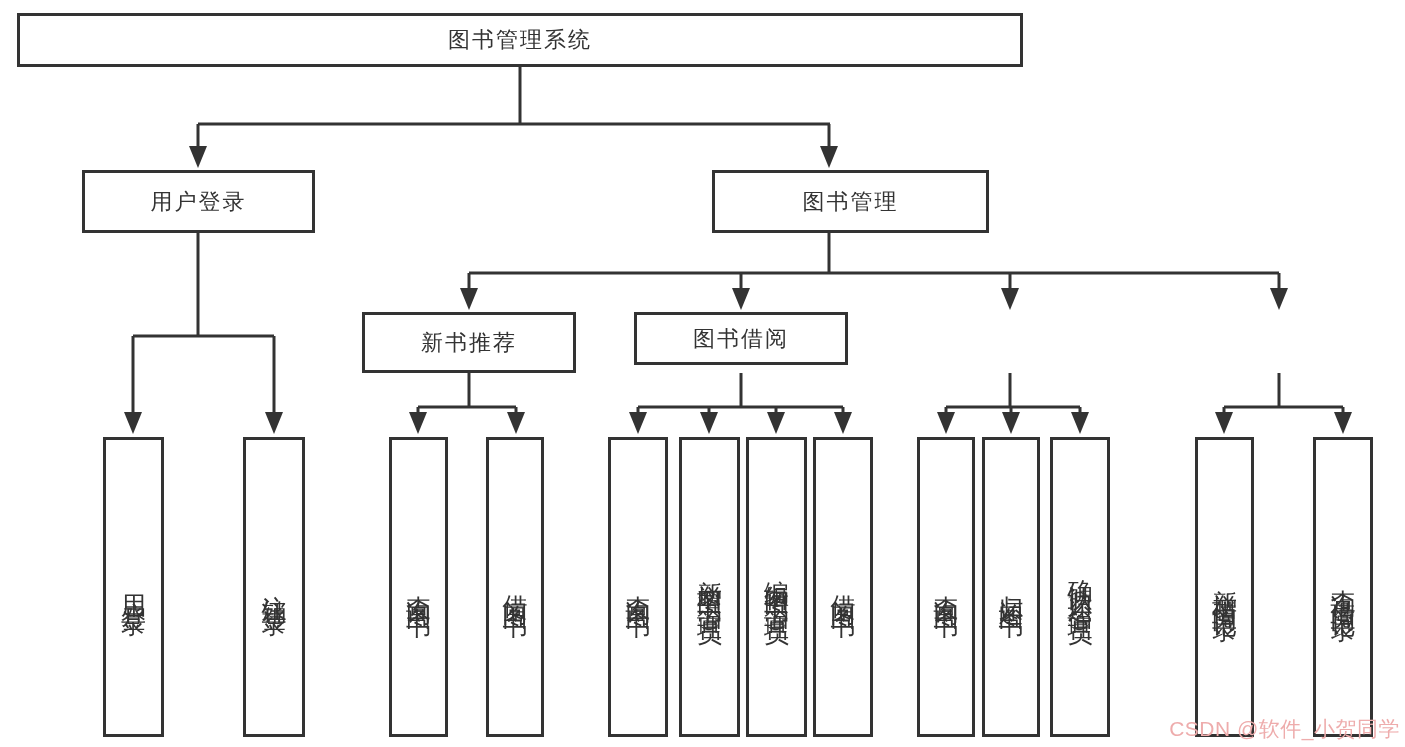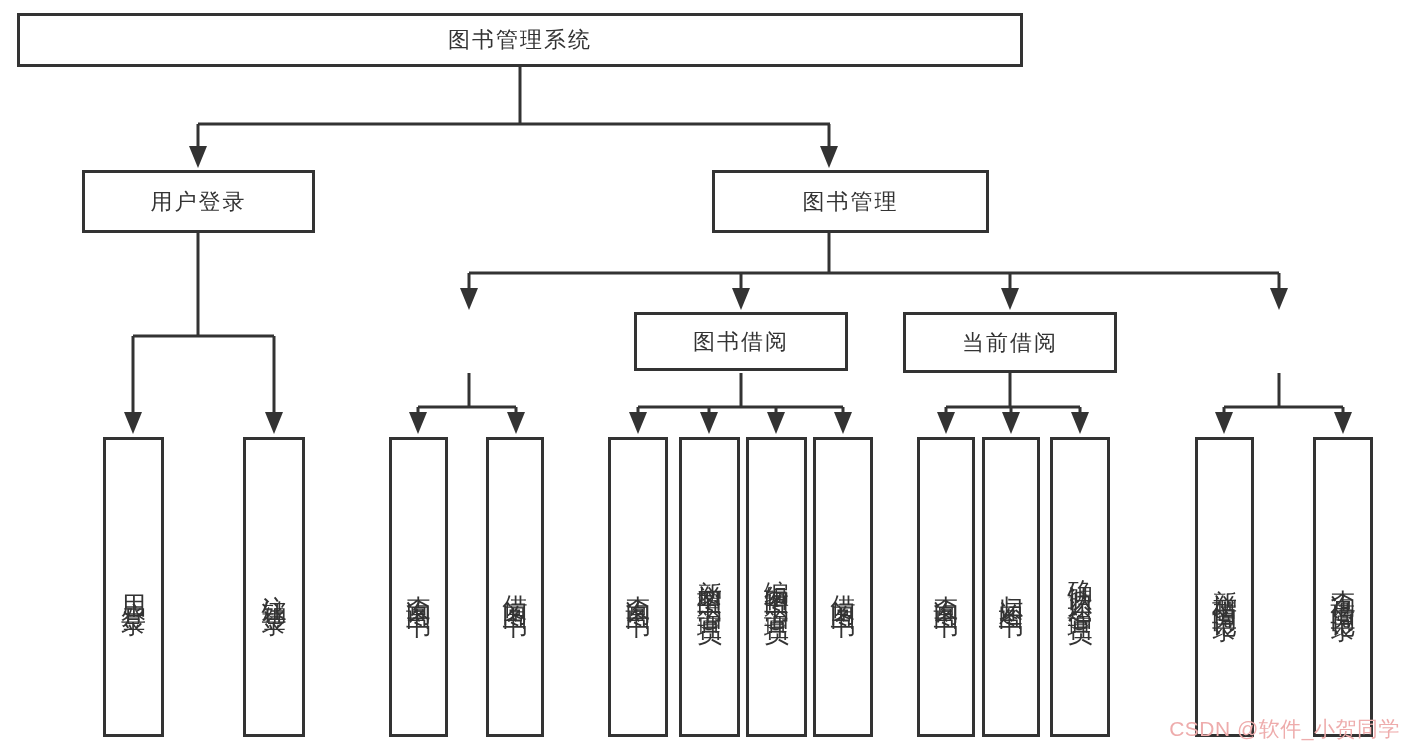--- a/index.html
+++ b/index.html
@@ -113,22 +113,22 @@
       <polygon points="1215,412 1233,412 1224,434" fill="#333333"></polygon>
       <line x1="1343" y1="407" x2="1343" y2="420" stroke="#333333" stroke-width="3"></line>
       <polygon points="1334,412 1352,412 1343,434" fill="#333333"></polygon>
     </svg>
 
   <div class="box h" style="left:17px;top:13px;width:1006px;height:54px">图书管理系统</div>
 
   <div class="box h" style="left:82px;top:170px;width:233px;height:63px">用户登录</div>
   <div class="box h" style="left:712px;top:170px;width:277px;height:63px">图书管理</div>
 
-  <div class="box h" style="left:634px;top:312px;width:214px;height:59px">图书借阅</div>
-  <div class="box h" style="left:903px;top:312px;width:214px;height:61px">当前借阅</div>
+  <div class="box h" style="left:362px;top:312px;width:214px;height:61px">新书推荐</div>
+  <div class="box h" style="left:634px;top:312px;width:214px;height:53px">图书借阅</div>
 
   <div class="box v" style="left:103px;top:437px;width:61px;height:300px">用户登录</div>
   <div class="box v" style="left:243px;top:437px;width:62px;height:300px">注销登录</div>
 
   <div class="box v" style="left:389px;top:437px;width:59px;height:300px">查询图书</div>
   <div class="box v" style="left:486px;top:437px;width:58px;height:300px">借阅图书</div>
 
   <div class="box v" style="left:608px;top:437px;width:60px;height:300px">查询图书</div>
   <div class="box v" style="left:679px;top:437px;width:61px;height:300px">新增图书（管理员）</div>
   <div class="box v" style="left:746px;top:437px;width:61px;height:300px">编辑图书（管理员）</div>

